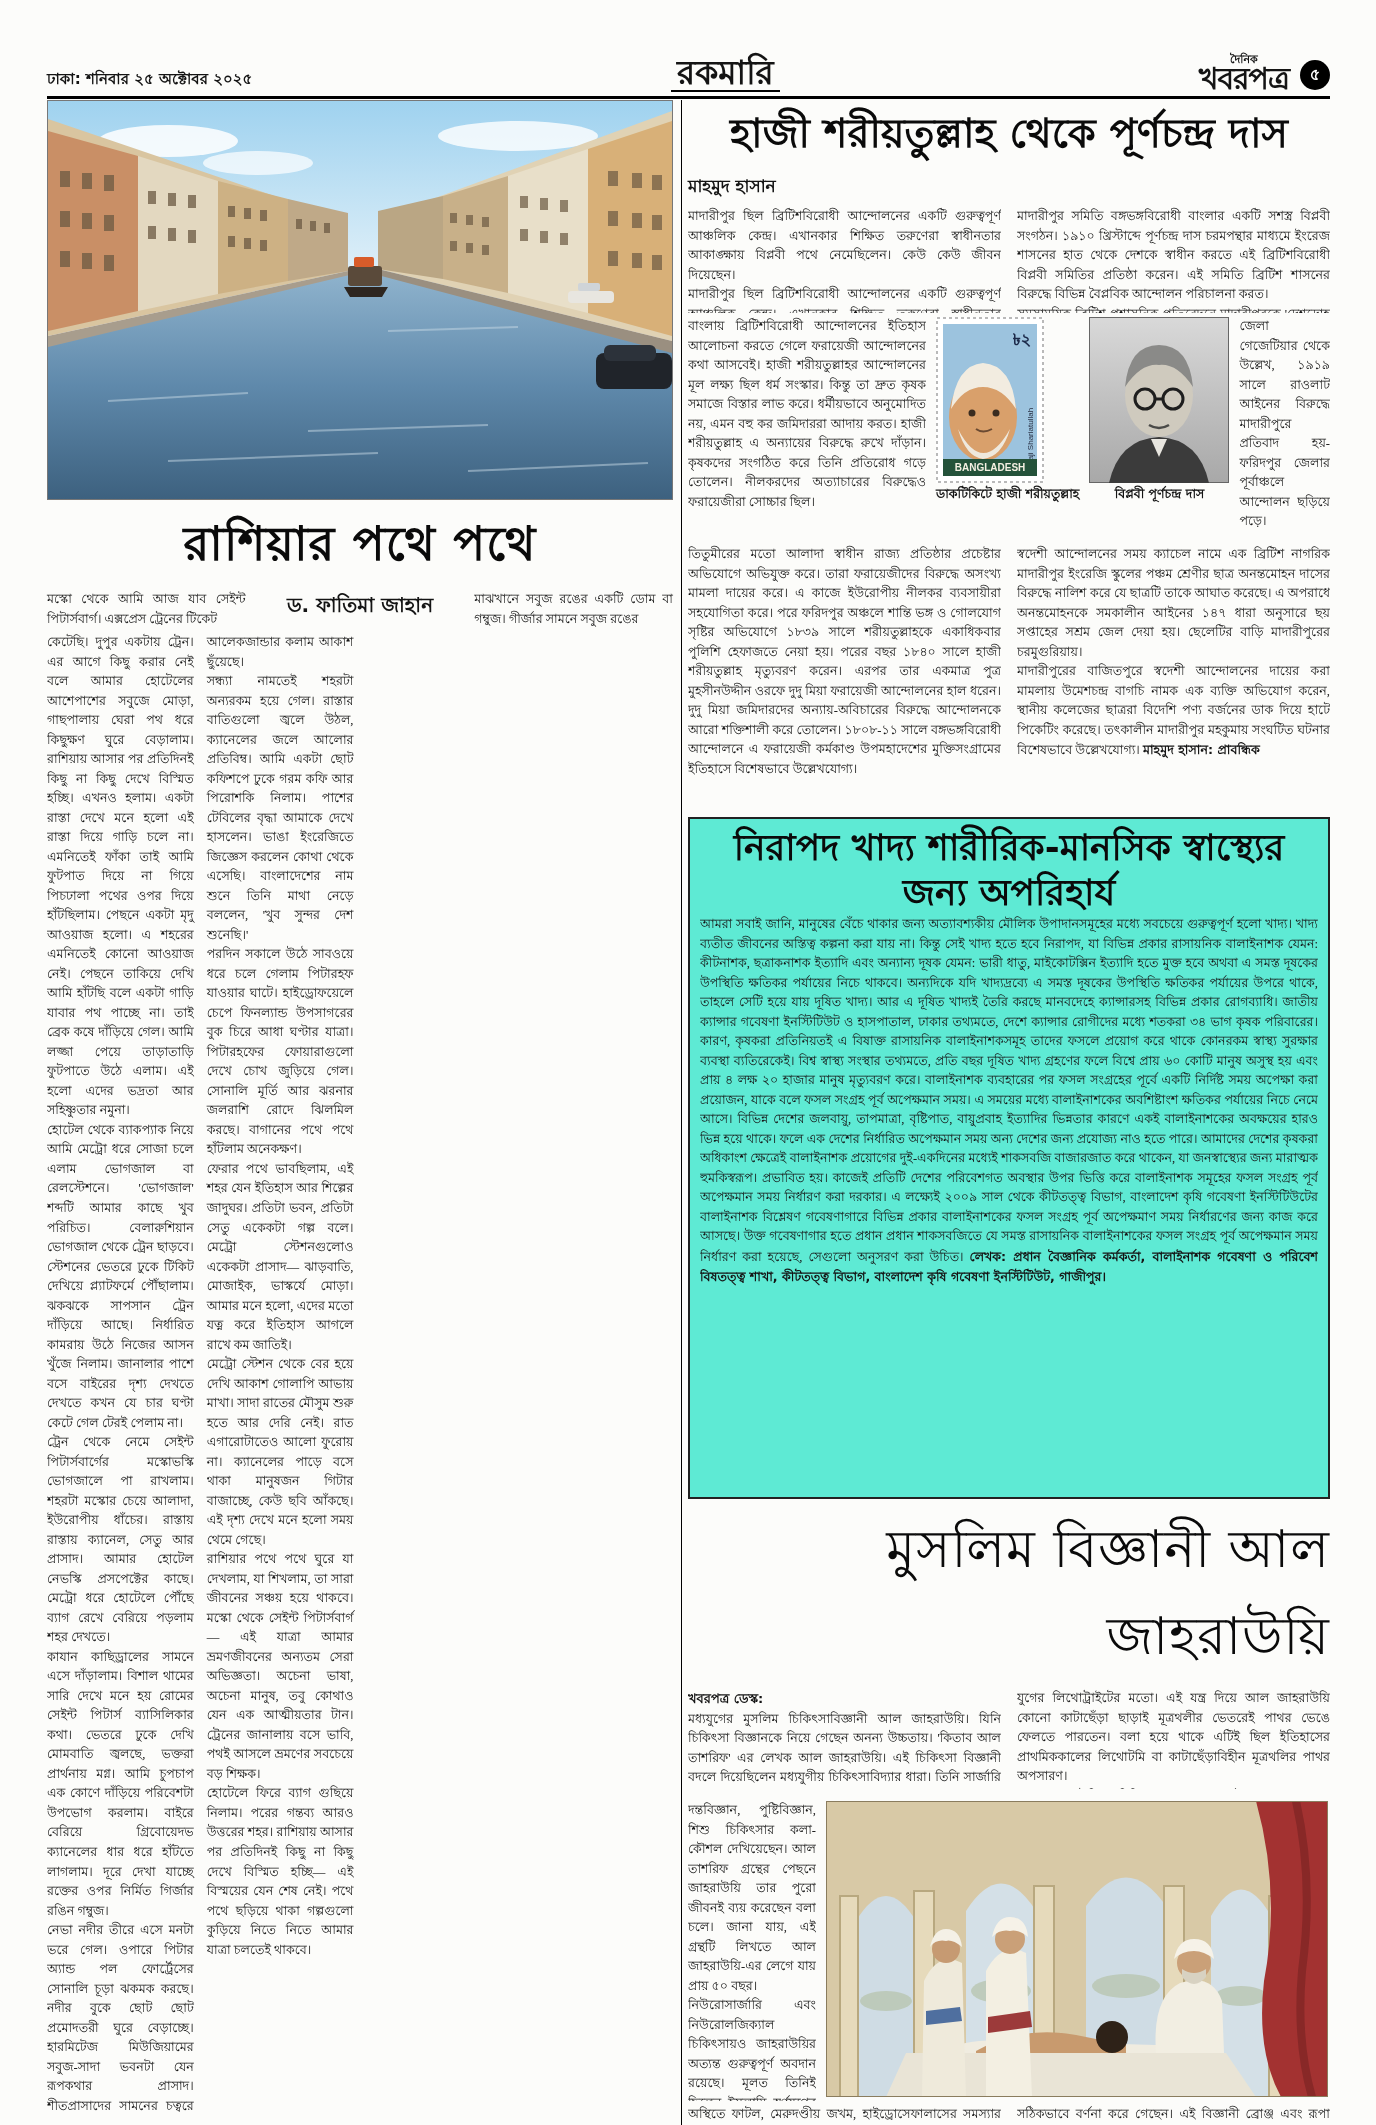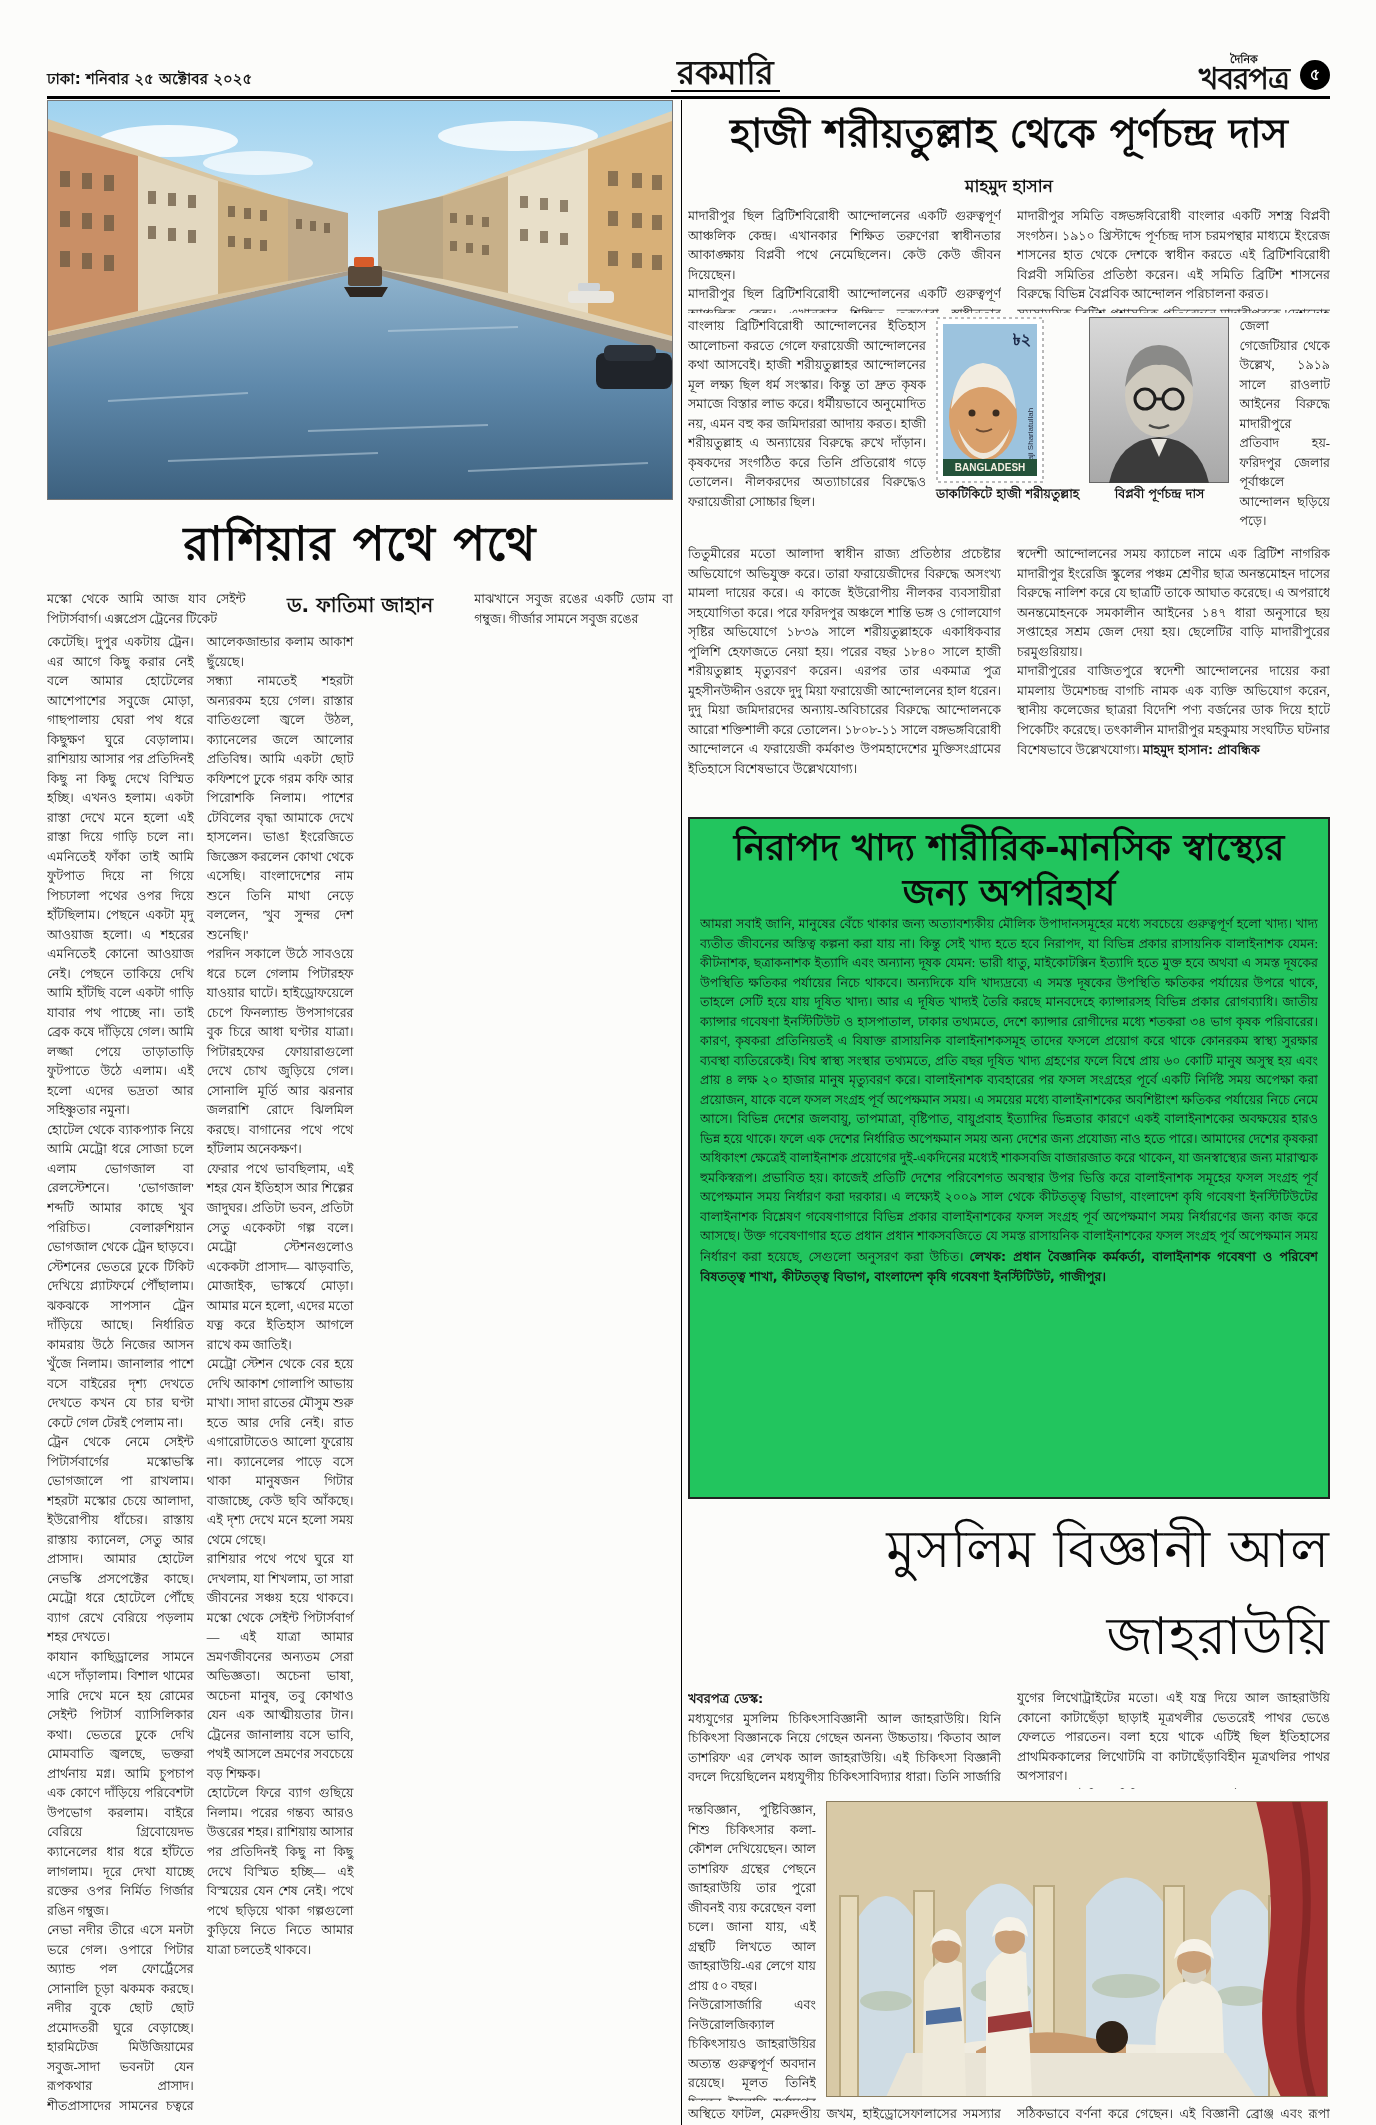--- a/index.html
+++ b/index.html
@@ -29,33 +29,33 @@
   h1,h2{margin:0;font-family:"DejaVu Sans",sans-serif;color:#0a0a0a;}
   
   .photo-frame{border:1px solid #777;line-height:0;}
   #a1-headline{font-size:47px;text-align:center;font-weight:900;letter-spacing:1px;margin:8px 0 4px;}
   #a1-introrow{display:flex;gap:12px;align-items:flex-start;margin-top:2px;}
   #a1-introrow .cell{width:33%;}
   #a1-byline{font-family:"DejaVu Sans",sans-serif;font-weight:bold;font-size:20px;text-align:center;width:34%;}
   #a1-body{margin-top:4px;height:1496px;column-count:4;column-gap:13px;column-fill:auto;overflow:hidden;}
   
   #a2-headline{font-size:40px;font-weight:900;text-align:center;margin-top:2px;}
-  #a2-byline{font-family:"DejaVu Sans",sans-serif;text-align:center;font-weight:bold;font-size:17px;margin:4px 0 6px;}
+  #a2-byline{font-family:"DejaVu Sans",sans-serif;text-align:left;font-weight:bold;font-size:17px;margin:4px 0 6px;}
   .tworow{display:flex;gap:16px;}
   .tworow .col{flex:1;min-width:0;overflow:hidden;}
   #a2-rowA{height:106px;overflow:hidden;}
   #a2-rowB{display:flex;gap:10px;margin-top:4px;height:224px;overflow:hidden;}
   #a2-midleft{width:238px;flex:none;overflow:hidden;}
   #a2-midright{flex:1;min-width:0;overflow:hidden;}
   .img-caption{font-family:"DejaVu Sans",sans-serif;font-weight:bold;font-size:12.5px;text-align:center;margin-top:2px;}
   .img-stack{flex:none;}
   #a2-rowC{height:262px;overflow:hidden;margin-top:4px;}
   .credit{font-family:"DejaVu Sans",sans-serif;font-weight:bold;}
   
-  #a3-box{margin-top:10px;border:2px solid #222;background:#22c55e;padding:6px 10px 8px;}
+  #a3-box{margin-top:10px;border:2px solid #222;background:#5eead4;padding:6px 10px 8px;}
   #a3-headline{font-size:36px;font-weight:900;text-align:center;line-height:1.25;}
   #a3-byline{font-family:"DejaVu Sans",sans-serif;text-align:center;font-weight:bold;font-size:17px;margin:2px 0 4px;}
   #a3-body{height:574px;overflow:hidden;}
   
   #a4-headline{font-size:52px;font-weight:400;text-align:right;margin-top:10px;letter-spacing:1px;}
   #a4-lead{font-family:"DejaVu Sans",sans-serif;font-weight:bold;font-size:13px;}
   #a4-rowA{height:100px;overflow:hidden;margin-top:6px;}
   #a4-rowB{display:flex;gap:10px;margin-top:12px;height:300px;overflow:hidden;}
   #a4-sideleft{width:128px;flex:none;overflow:hidden;}
   #a4-rowC{height:116px;overflow:hidden;margin-top:4px;}

